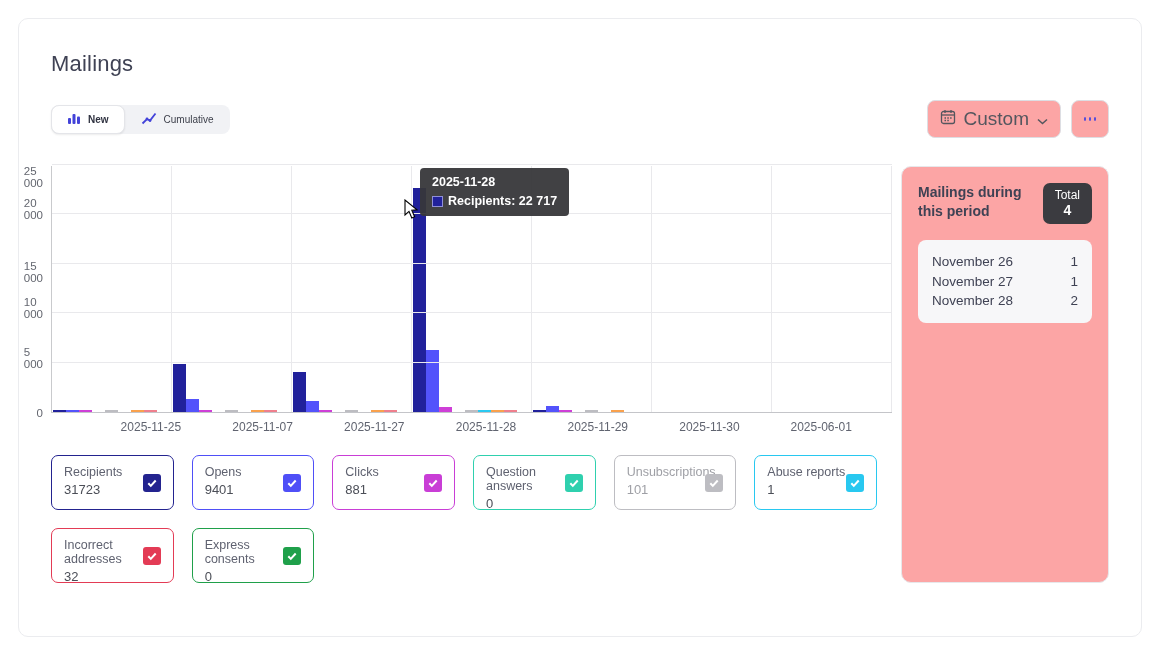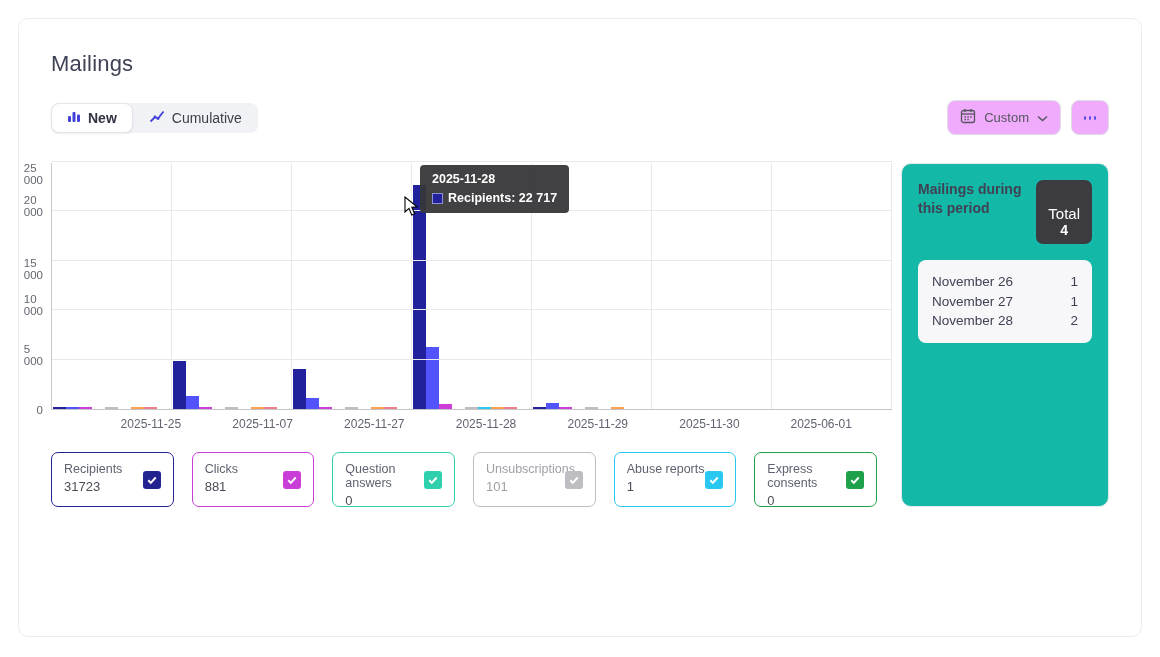--- a/index.html
+++ b/index.html
@@ -8,25 +8,25 @@
   .card {
     background:#fff; border:1px solid #ebecef; border-radius:10px;
     padding:32px; min-height:619px;
   }
   .page-title { font-size:22px; font-weight:500; color:#3f4254; letter-spacing:.2px; }
 
   
   .toolbar { display:flex; justify-content:space-between; align-items:center; margin-top:23px; }
   .toggle-group { display:flex; background:#f1f2f5; border-radius:8px; padding:0; }
   .toggle-btn { display:flex; align-items:center; gap:7px; padding:6px 15px; border-radius:8px;
-    font-size:14px; color:#3c3f4a; cursor:pointer; border:1px solid transparent; background:transparent; }
+    font-size:10px; color:#3c3f4a; cursor:pointer; border:1px solid transparent; background:transparent; }
   .toggle-btn.active { background:#fff; border-color:#e4e5e9; box-shadow:0 1px 2px rgba(0,0,0,.08); font-weight:bold; color:#2f3240; }
   .toolbar-right { display:flex; gap:10px; }
-  .btn-outline { display:flex; align-items:center; gap:8px; background:#f0abfc; border:1px solid #dddee3;
-    border-radius:8px; padding:7px 12px; font-size:13px; color:#54565e; cursor:pointer; }
+  .btn-outline { display:flex; align-items:center; gap:8px; background:#fca5a5; border:1px solid #dddee3;
+    border-radius:8px; padding:7px 12px; font-size:19px; color:#54565e; cursor:pointer; }
   .btn-more { width:38px; justify-content:center; gap:3px; }
   .btn-more .dot { width:4px; height:4px; border-radius:50%; background:#4646e0; display:inline-block; }
 
   
   .content-row { display:flex; gap:24px; margin-top:28px; align-items:stretch; }
   .chart-col { width:826px; }
 
   
   .chart-wrap { display:flex; }
   .y-axis { width:44px; position:relative; height:247px; }
@@ -49,25 +49,25 @@
   
   .metric-grid { display:grid; grid-template-columns:repeat(6,1fr); gap:18px; margin-top:21px; }
   .metric-card { position:relative; border:1.5px solid; border-radius:7px; padding:9px 12px; height:55px; background:#fff; cursor:pointer; }
   .metric-label { font-size:12.5px; color:#5f6270; }
   .metric-value { font-size:13px; color:#4b4e57; margin-top:3px; }
   .metric-card.disabled .metric-label, .metric-card.disabled .metric-value { color:#9fa0a6; }
   .checkbox { position:absolute; right:12px; top:50%; transform:translateY(-50%); width:18px; height:18px;
     border-radius:3px; display:flex; align-items:center; justify-content:center; }
 
   
-  .summary-card { width:210px; border:1px solid #e7e8eb; border-radius:10px; background:#14b8a6; padding:16px; }
+  .summary-card { width:210px; border:1px solid #e7e8eb; border-radius:10px; background:#fca5a5; padding:16px; }
   .summary-head { display:flex; justify-content:space-between; align-items:flex-start; gap:10px; }
   .summary-title { font-size:14px; font-weight:bold; color:#3f4254; line-height:19px; }
   .total-badge { background:#3b3b40; color:#fff; border-radius:7px; padding:5px 12px 6px; text-align:center; flex:none; }
-  .total-badge .t-label { font-size:15px; display:block;margin-top:20px; }
+  .total-badge .t-label { font-size:12px; display:block; }
   .total-badge .t-value { font-size:14px; font-weight:bold; display:block; }
   .summary-rows { background:#f7f7f9; border-radius:8px; margin-top:16px; padding:12px 14px; }
   .summary-row { display:flex; justify-content:space-between; font-size:13.5px; color:#3f4254; line-height:19.5px; }
 </style>
 </head>
 <body>
 
 <div class="page">
   <div class="card">
     <div class="page-title">Mailings</div>
@@ -246,20 +246,29 @@
         <div class="metric-grid" id="metrics">
             <div class="metric-card" style="border-color: rgb(35, 35, 143);">
               <div class="metric-label">Recipients</div>
               <div class="metric-value">31723</div>
               <span class="checkbox" style="background: rgb(35, 35, 143);">
                 <svg width="12" height="12" viewBox="0 0 12 12">
                   <path d="M2.3 6.3l2.5 2.6 4.9-5.4" stroke="#fff" stroke-width="2" fill="none"></path>
                 </svg>
               </span>
             </div>
+            <div class="metric-card" style="border-color: rgb(79, 79, 247);">
+              <div class="metric-label">Opens</div>
+              <div class="metric-value">9401</div>
+              <span class="checkbox" style="background: rgb(79, 79, 247);">
+                <svg width="12" height="12" viewBox="0 0 12 12">
+                  <path d="M2.3 6.3l2.5 2.6 4.9-5.4" stroke="#fff" stroke-width="2" fill="none"></path>
+                </svg>
+              </span>
+            </div>
             <div class="metric-card" style="border-color: rgb(201, 62, 214);">
               <div class="metric-label">Clicks</div>
               <div class="metric-value">881</div>
               <span class="checkbox" style="background: rgb(201, 62, 214);">
                 <svg width="12" height="12" viewBox="0 0 12 12">
                   <path d="M2.3 6.3l2.5 2.6 4.9-5.4" stroke="#fff" stroke-width="2" fill="none"></path>
                 </svg>
               </span>
             </div>
             <div class="metric-card" style="border-color: rgb(47, 208, 174);">
@@ -277,20 +286,29 @@
               <span class="checkbox" style="background: rgb(189, 189, 194);">
                 <svg width="12" height="12" viewBox="0 0 12 12">
                   <path d="M2.3 6.3l2.5 2.6 4.9-5.4" stroke="#fff" stroke-width="2" fill="none"></path>
                 </svg>
               </span>
             </div>
             <div class="metric-card" style="border-color: rgb(40, 200, 240);">
               <div class="metric-label">Abuse reports</div>
               <div class="metric-value">1</div>
               <span class="checkbox" style="background: rgb(40, 200, 240);">
+                <svg width="12" height="12" viewBox="0 0 12 12">
+                  <path d="M2.3 6.3l2.5 2.6 4.9-5.4" stroke="#fff" stroke-width="2" fill="none"></path>
+                </svg>
+              </span>
+            </div>
+            <div class="metric-card" style="border-color: rgb(227, 59, 85);">
+              <div class="metric-label">Incorrect addresses</div>
+              <div class="metric-value">32</div>
+              <span class="checkbox" style="background: rgb(227, 59, 85);">
                 <svg width="12" height="12" viewBox="0 0 12 12">
                   <path d="M2.3 6.3l2.5 2.6 4.9-5.4" stroke="#fff" stroke-width="2" fill="none"></path>
                 </svg>
               </span>
             </div>
             <div class="metric-card" style="border-color: rgb(31, 160, 74);">
               <div class="metric-label">Express consents</div>
               <div class="metric-value">0</div>
               <span class="checkbox" style="background: rgb(31, 160, 74);">
                 <svg width="12" height="12" viewBox="0 0 12 12">

